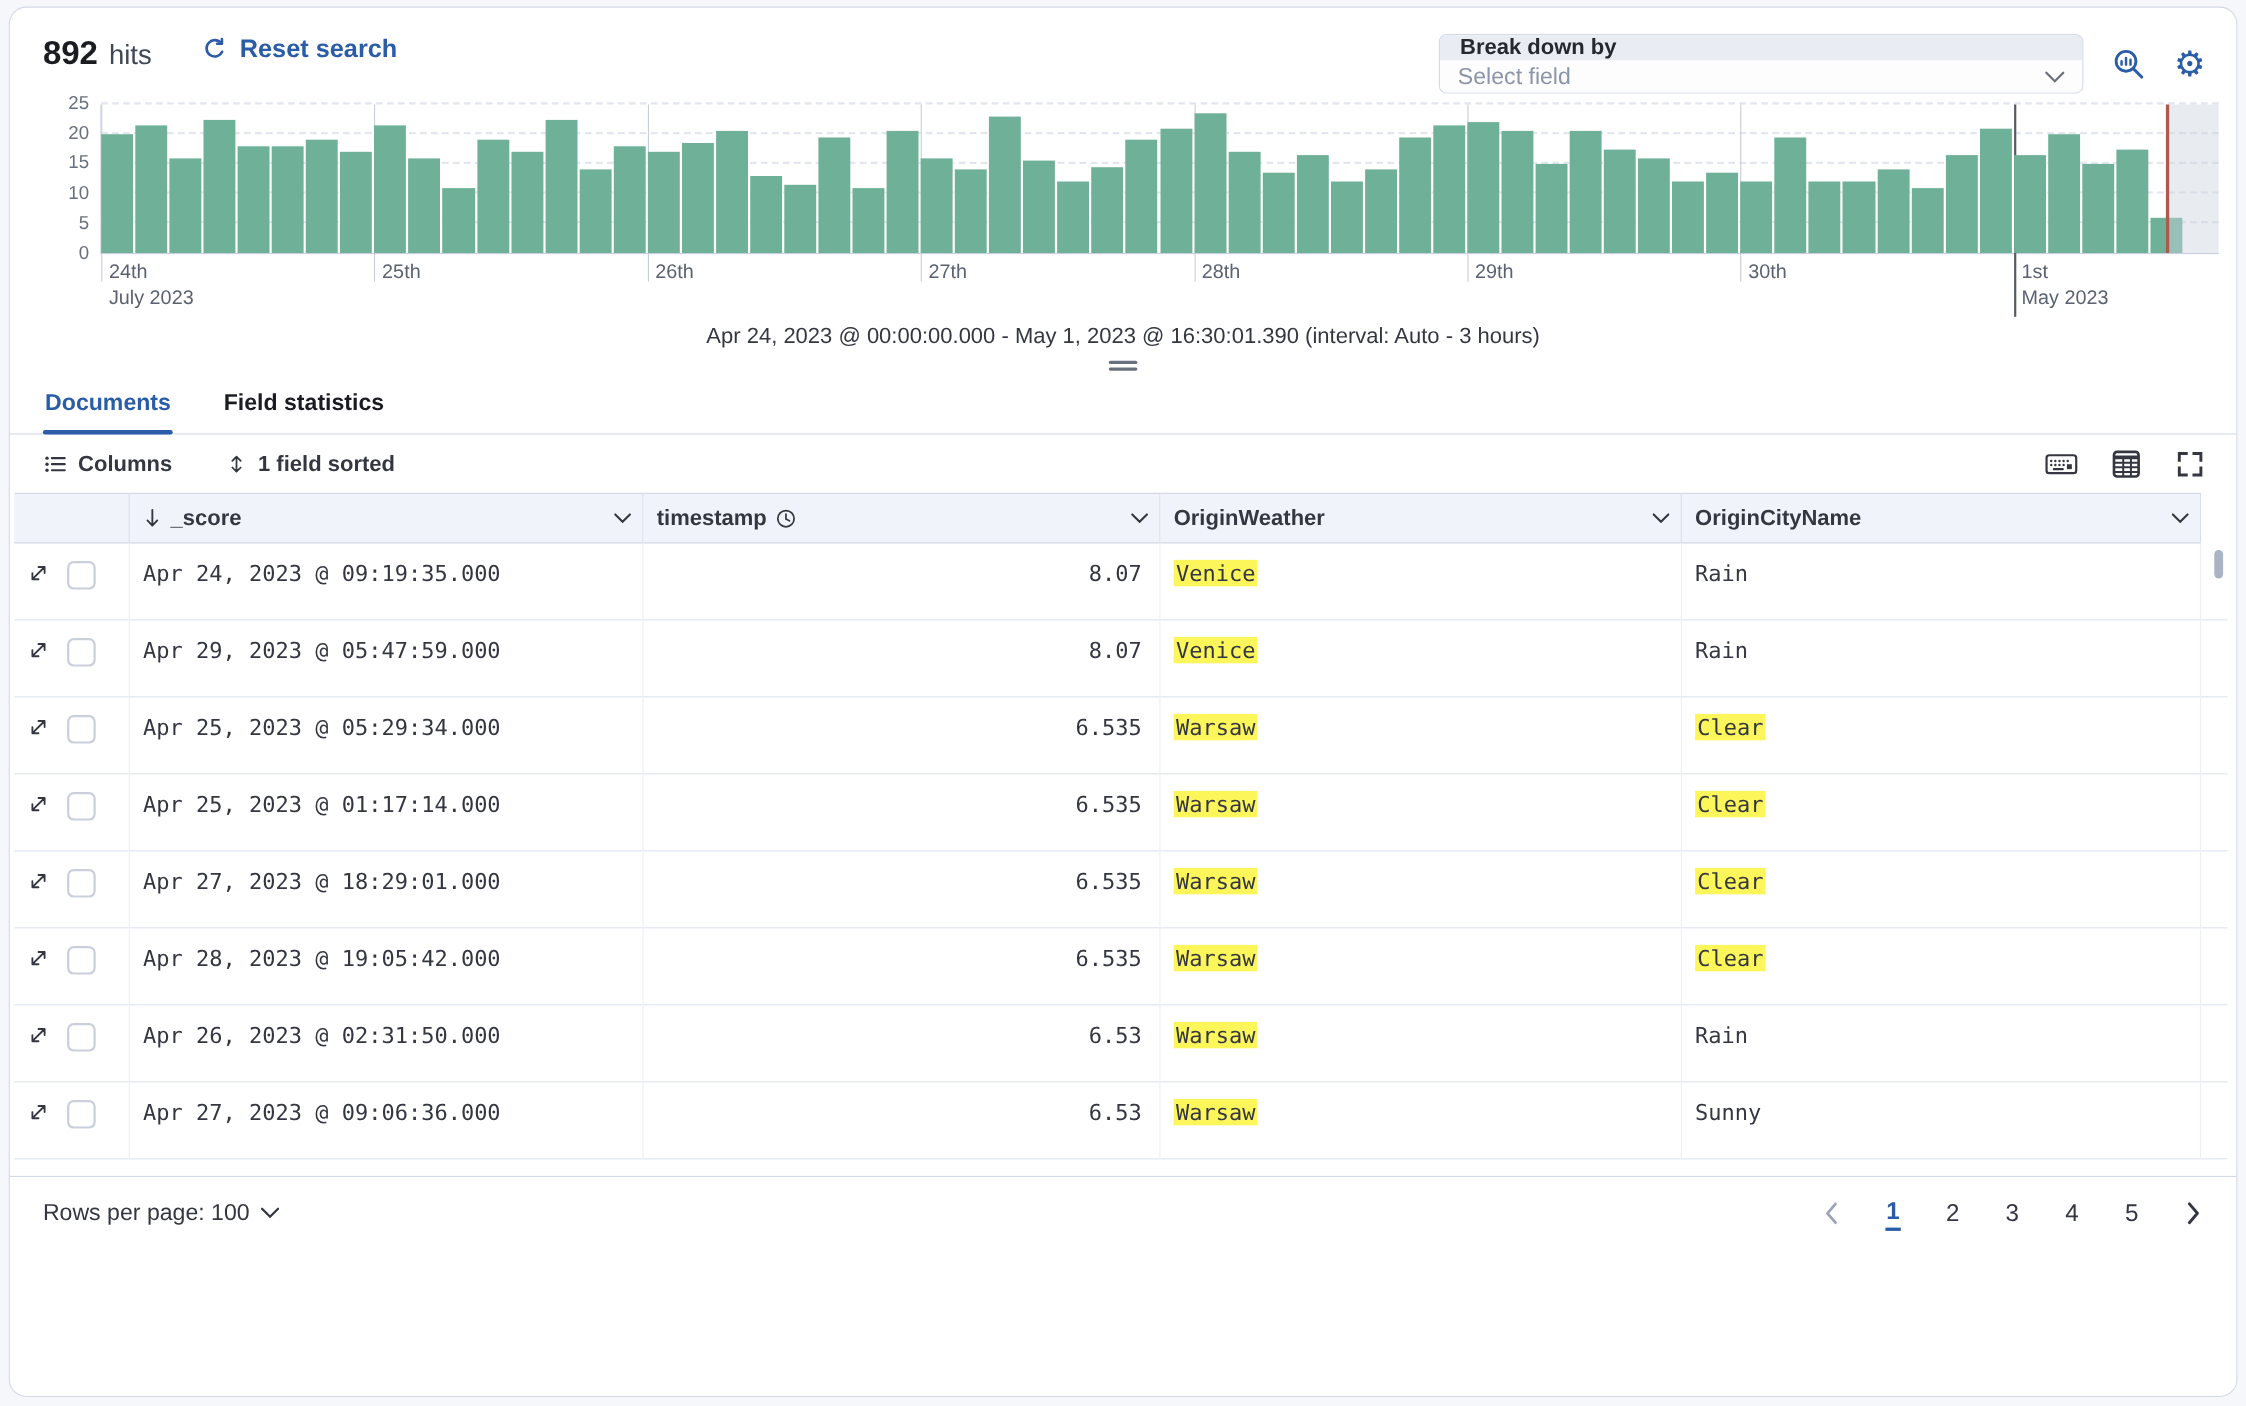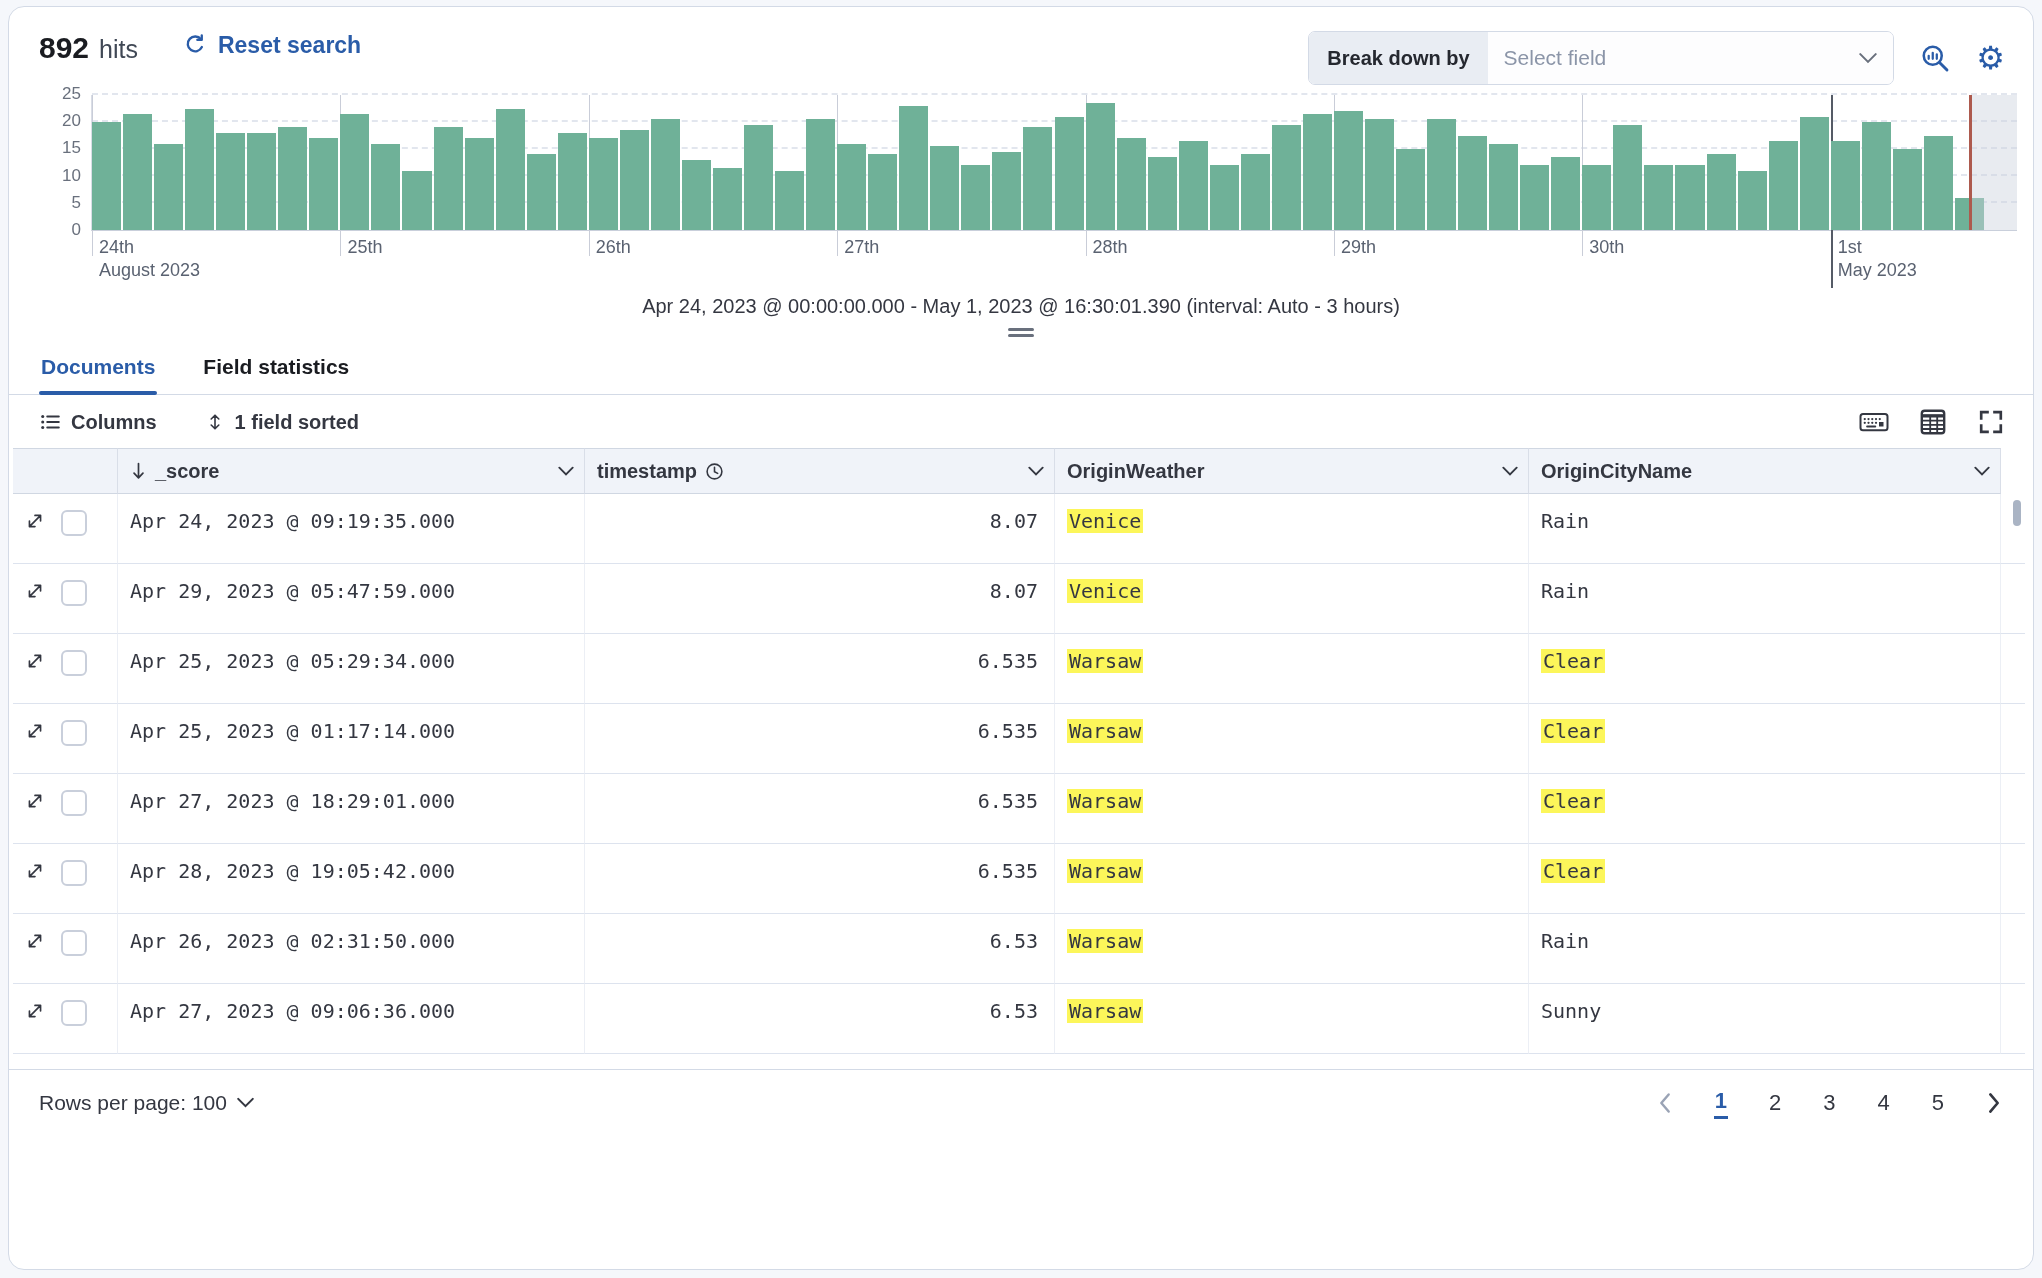--- a/index.html
+++ b/index.html
@@ -8,21 +8,21 @@
            border:1px solid #d3dae6; border-radius:16px; overflow:hidden; }
 
   
   .top-row { display:flex; justify-content:space-between; padding:24px 28px 6px 30px; }
   .hits-group { display:flex; align-items:baseline; gap:10px; }
   .hits-count { font-size:30px; font-weight:bold; color:#1a1c21; }
   .hits-label { font-size:25px; color:#404855; }
   .reset-group { display:flex; align-items:center; gap:10px; margin-left:34px; cursor:pointer; }
   .reset-label { font-size:23px; font-weight:600; color:#2a5ca8; }
   .right-controls { display:flex; align-items:center; gap:26px; }
-  .breakdown { display:flex; align-items:stretch; height:54px; width:586px; border:1px solid #d3dae6; border-radius:7px; overflow:hidden; background:#fff; }
+  .breakdown { display:flex; align-items:stretch; height:54px; width:586px; border:1px solid #d3dae6; border-radius:7px; overflow:hidden; background:#fff;flex-direction:column; }
   .breakdown-label { background:#e9edf3; display:flex; align-items:center; padding:0 18px; font-weight:bold; font-size:20px; color:#25282f; }
   .breakdown-field { flex:1; display:flex; align-items:center; padding:0 16px; font-size:21px; color:#8b95a8; background:#fdfdfe; }
   .breakdown-field .chev { margin-left:auto; }
   .icon-btn { background:none; border:none; cursor:pointer; display:flex; align-items:center; justify-content:center; }
 
   
   .chart { display:flex; padding:4px 16px 0 30px; }
   .ylabels { position:relative; width:52px; height:136px; flex:0 0 52px; }
   .ylabels span { position:absolute; right:10px; font-size:17px; color:#69707d; }
   .plot-wrap { position:relative; flex:1; height:136px; margin-bottom:62px; }
@@ -135,21 +135,21 @@
         <span style="bottom: calc(100% - 9px); text-align: center;">25</span>
       </div>
     <div class="plot-wrap">
       <div class="plot" id="plot">
           <div class="hgrid" style="bottom: 20%;"></div>
           <div class="hgrid" style="bottom: 40%;"></div>
           <div class="hgrid" style="bottom: 60%;"></div>
           <div class="hgrid" style="bottom: 80%;"></div>
           <div class="hgrid" style="bottom: 100%;"></div>
           <div class="dayline" style="left: 0%; height: calc(100% + 26px);"></div>
-          <div class="daylabel" style="left: calc(0% + 7px);"><span>24th</span><span class="sub">August 2023</span></div>
+          <div class="daylabel" style="left: calc(0% + 7px);"><span>24th</span><span class="sub">July 2023</span></div>
           <div class="dayline" style="left: 12.9032%; height: calc(100% + 26px);"></div>
           <div class="daylabel" style="left: calc(12.9032% + 7px);"><span>25th</span></div>
           <div class="dayline" style="left: 25.8065%; height: calc(100% + 26px);"></div>
           <div class="daylabel" style="left: calc(25.8065% + 7px);"><span>26th</span></div>
           <div class="dayline" style="left: 38.7097%; height: calc(100% + 26px);"></div>
           <div class="daylabel" style="left: calc(38.7097% + 7px);"><span>27th</span></div>
           <div class="dayline" style="left: 51.6129%; height: calc(100% + 26px);"></div>
           <div class="daylabel" style="left: calc(51.6129% + 7px);"><span>28th</span></div>
           <div class="dayline" style="left: 64.5161%; height: calc(100% + 26px);"></div>
           <div class="daylabel" style="left: calc(64.5161% + 7px);"><span>29th</span></div>

